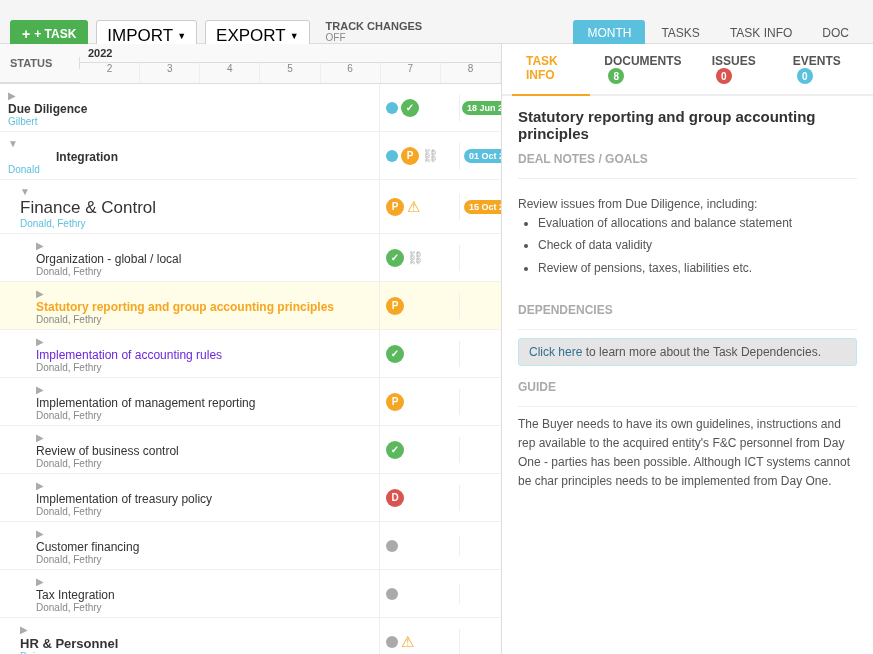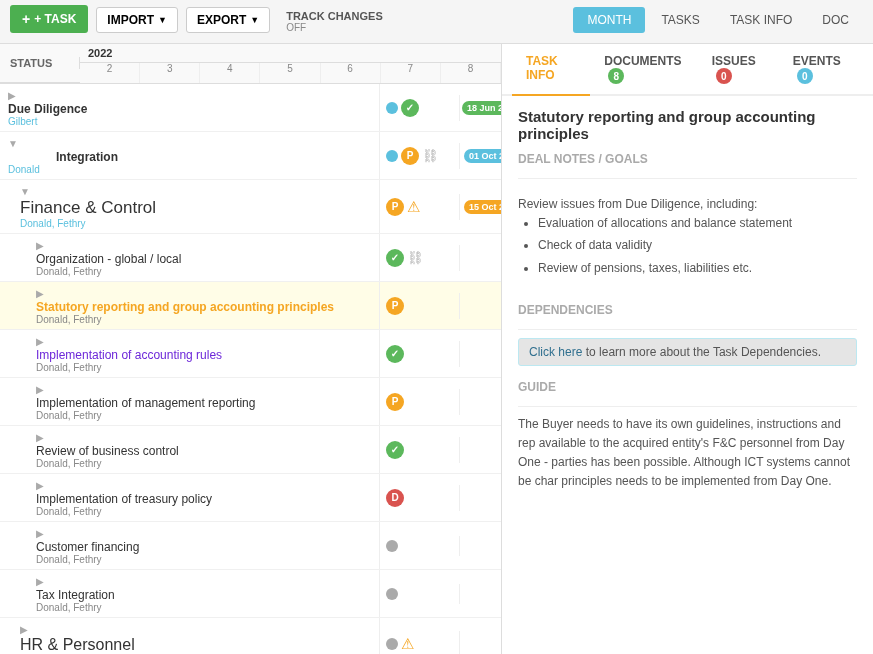--- a/index.html
+++ b/index.html
@@ -1,30 +1,30 @@
 <!DOCTYPE html>
 <html><head>
   <meta charset="utf-8">
   <style>
     * { box-sizing: border-box; margin: 0; padding: 0; }
     body { font-family: Arial, Helvetica, sans-serif; font-size: 12px; background: #f0f0f0; width: 873px; height: 654px; overflow: hidden; }
 
     
     .toolbar {
-      display: flex; align-items: flex-end; background: #f5f5f5; border-bottom: 1px solid #ddd;
-      padding: 10px 10px; gap: 8px; height: 44px;
+      display: flex; align-items: flex-start; background: #f5f5f5; border-bottom: 1px solid #ddd;
+      padding: 20px 10px; gap: 8px; height: 44px;
     }
     .btn-task {
       background: #4caf50; color: white; border: none; padding: 6px 12px; border-radius: 3px;
       font-weight: bold; font-size: 12px; cursor: pointer; display: flex; align-items: center; gap: 4px;
     }
     .btn-task::before { content: '+'; font-size: 14px; }
     .btn-import, .btn-export {
       background: white; border: 1px solid #ccc; padding: 5px 10px; border-radius: 3px;
-      cursor: pointer; font-size: 12px; display: flex; align-items: center; gap: 4px; font-weight: bold;
+      cursor: pointer; font-size: 17px; display: flex; align-items: center; gap: 4px;
     }
     .btn-import::after, .btn-export::after { content: '▼'; font-size: 9px; }
     .track-changes { margin-left: 8px; }
     .track-changes-label { font-weight: bold; font-size: 11px; color: #555; }
     .track-changes-off { color: #888; font-size: 10px; }
     .spacer { flex: 1; }
     .nav-tabs { display: flex; align-items: center; gap: 2px; }
     .nav-tab {
       padding: 6px 14px; border-radius: 3px; cursor: pointer; font-size: 12px; color: #555;
       background: transparent; border: none;
@@ -293,21 +293,21 @@
       <div class="status-info">
         <span class="dot dot-gray"></span>
       </div>
       <div class="right-gantt"></div>
     </div>
 
     <div class="full-row">
       <div class="left-info" style="padding-left:20px;">
         <span style="color:#aaa;font-size:10px;margin-right:4px;">▶</span>
         <div>
-          <span style="font-size:16px;font-weight:normal;color:#333;">HR &amp; Personnel</span>
+          <span style="font-size:13px;font-weight:bold;color:#333;">HR &amp; Personnel</span>
           <span style="font-size:10px;color:#5bc0de;display:block;">Daisy</span>
         </div>
       </div>
       <div class="status-info">
         <span class="dot dot-gray"></span>
         <span style="color:#f5a623;font-size:15px;">⚠</span>
       </div>
       <div class="right-gantt"></div>
     </div>
 

